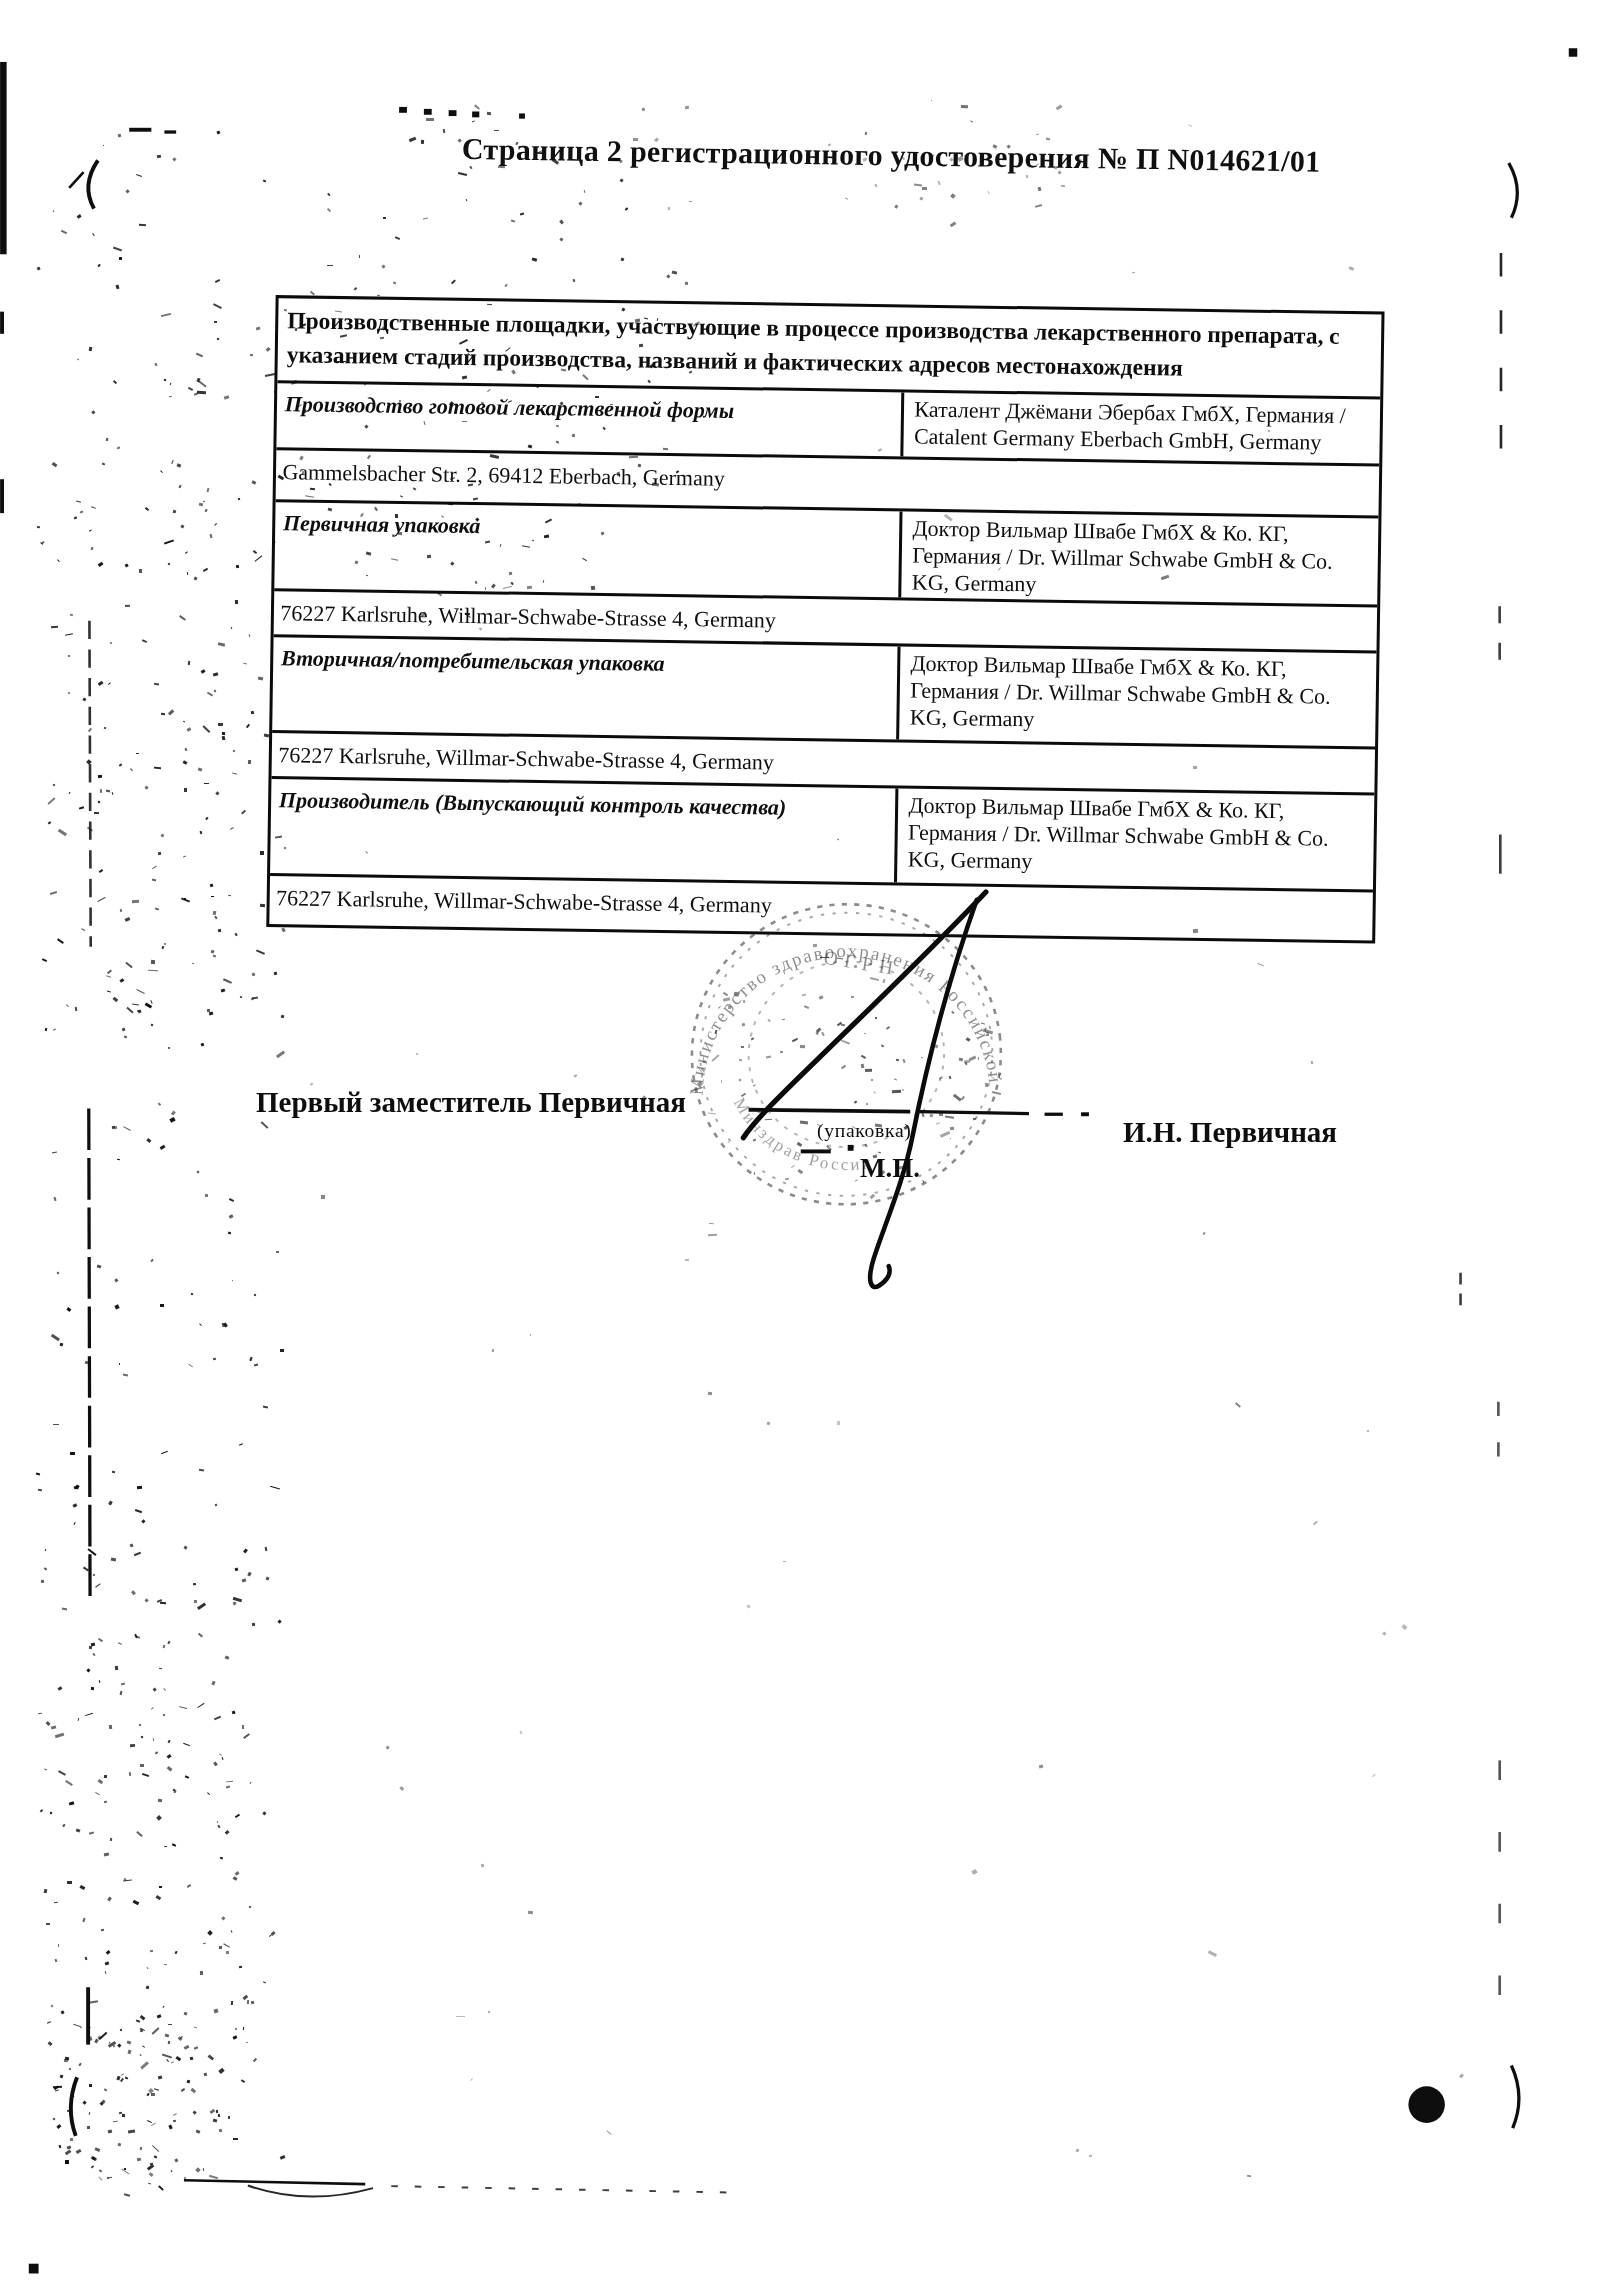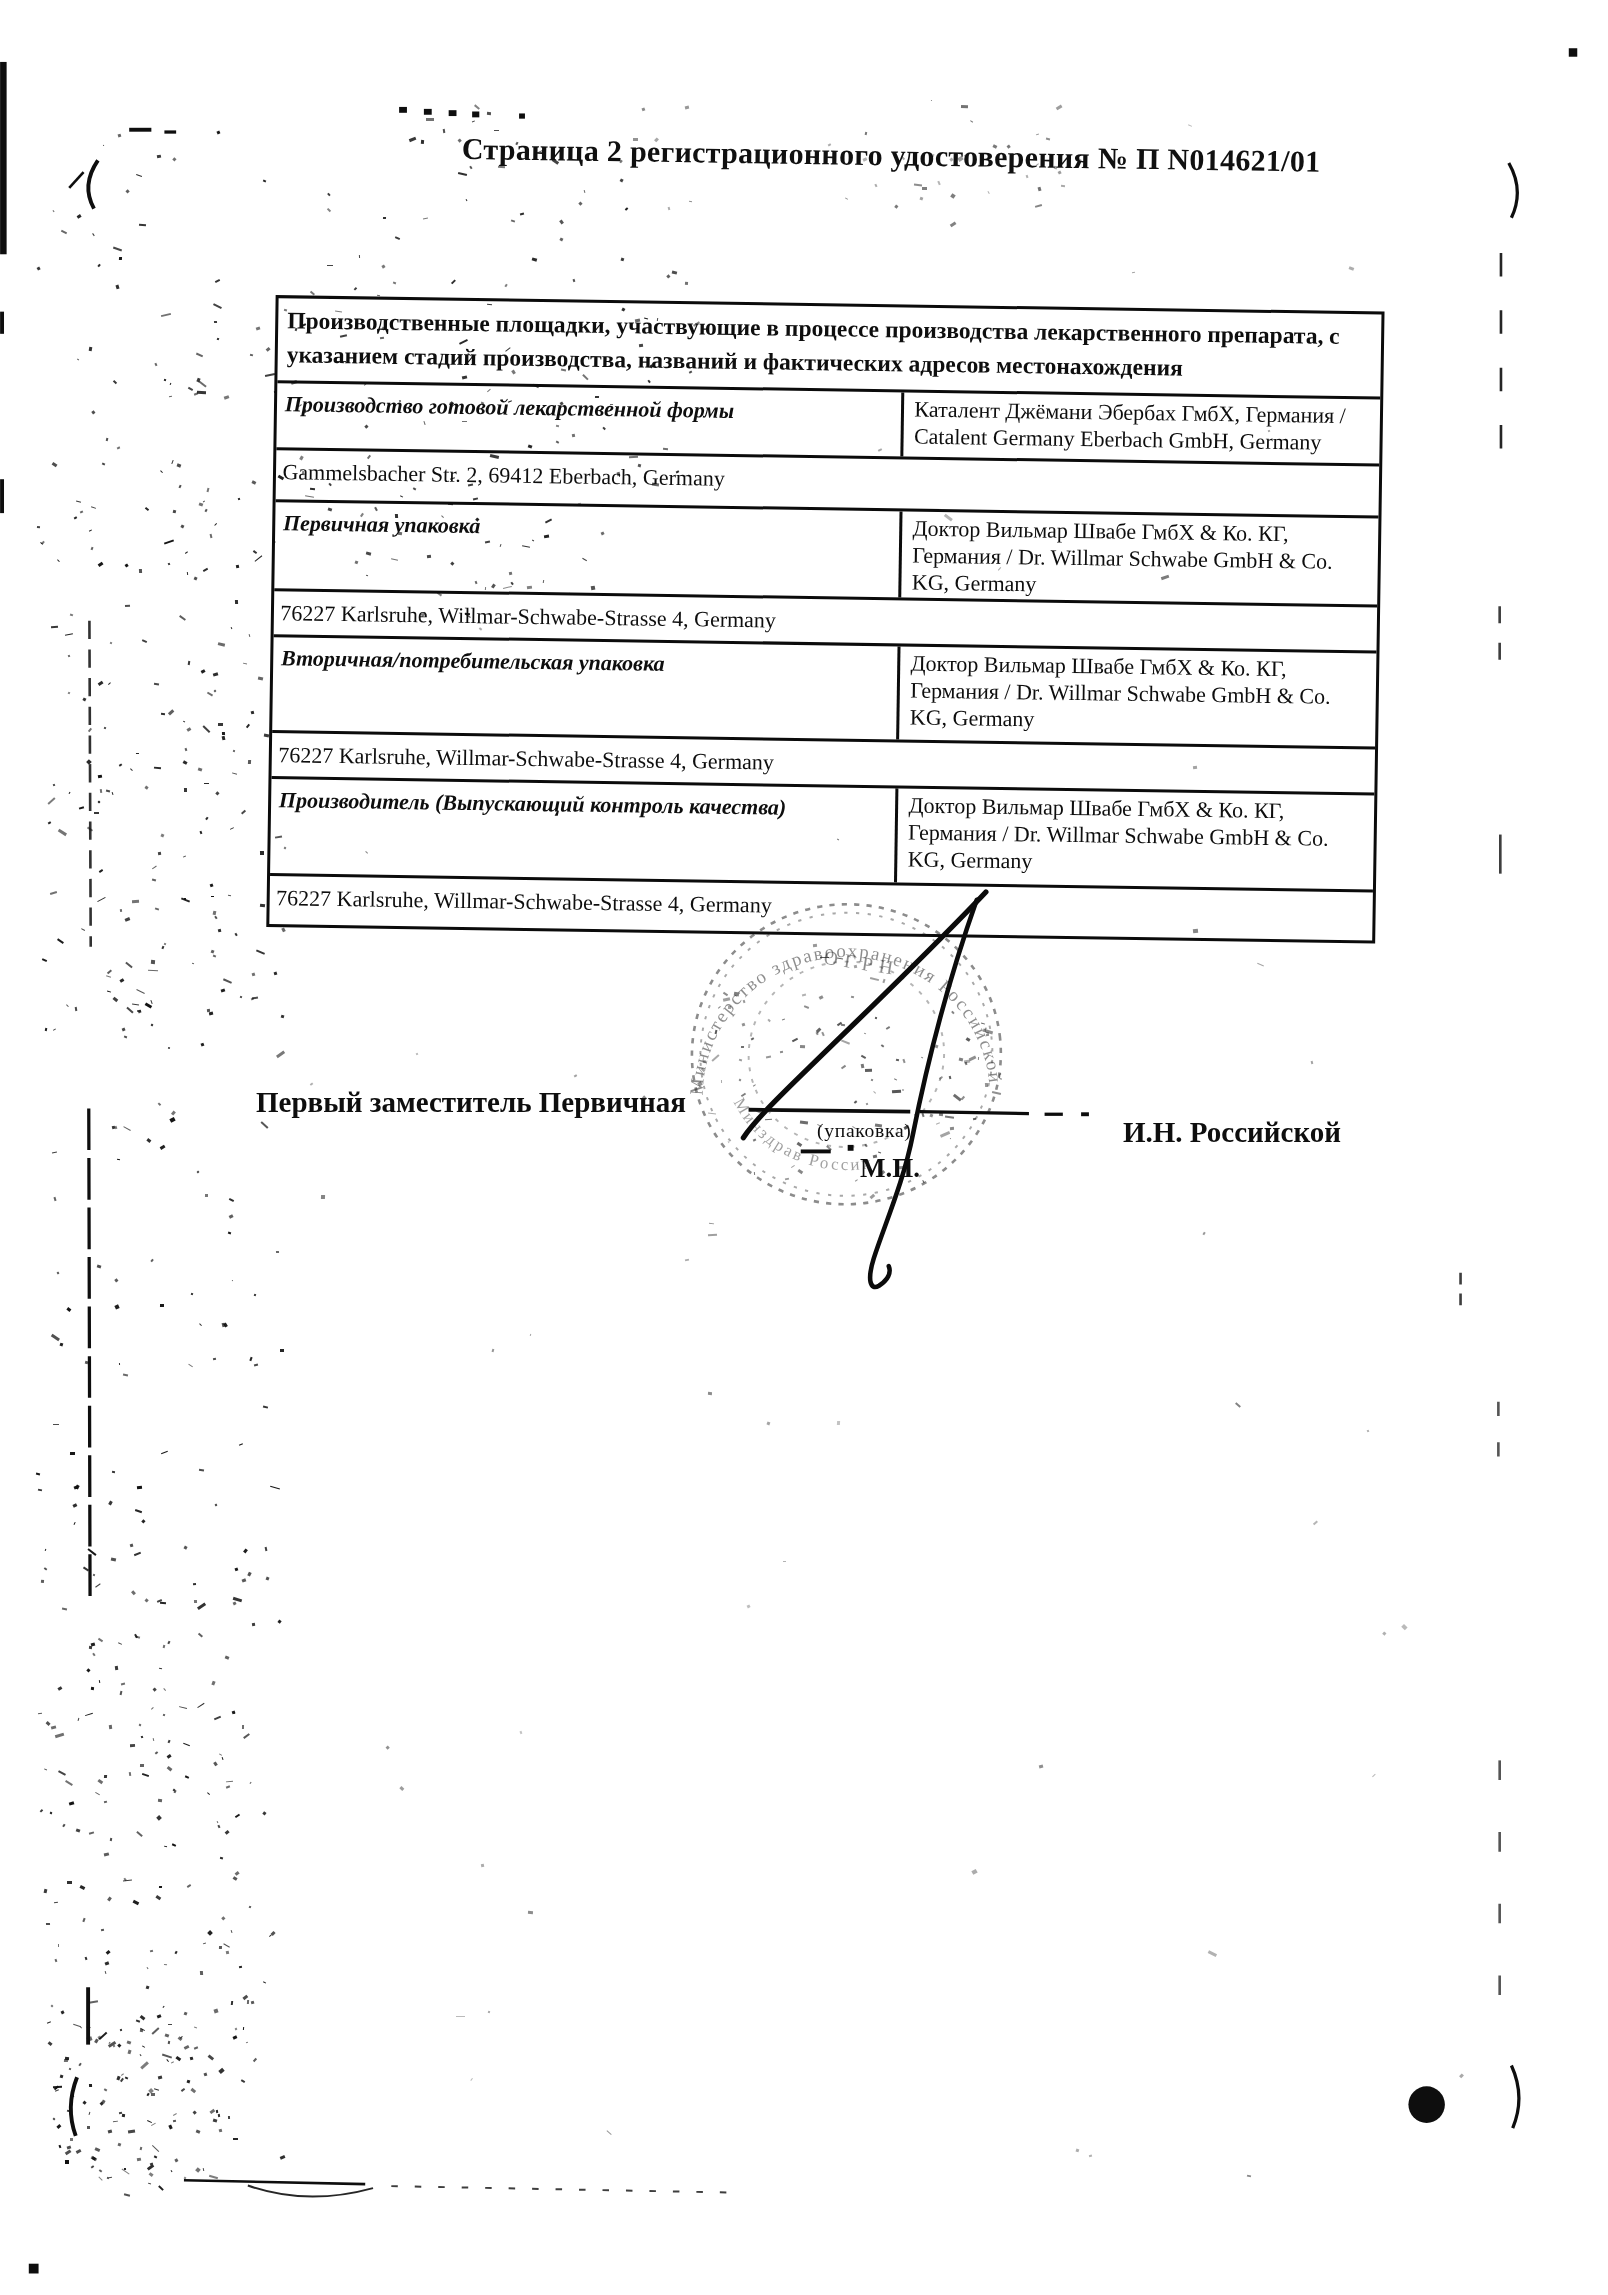--- a/index.html
+++ b/index.html
@@ -1071,21 +1071,21 @@
     <div class="t-row pair" style="height:97px">
       <div class="cell-l">Производитель (Выпускающий контроль качества)</div>
       <div class="cell-r">Доктор Вильмар Швабе ГмбХ &amp; Ко. КГ, Германия / Dr. Willmar Schwabe GmbH &amp; Co. KG, Germany</div>
     </div>
     <div class="t-row addr" style="height:48px">76227 Karlsruhe, Willmar-Schwabe-Strasse 4, Germany</div>
   </div>
 </div>
 
 <div class="layer">
   <span class="sig-title">Первый заместитель Первичная</span>
-  <span class="sig-name">И.Н. Российской</span>
+  <span class="sig-name">И.Н. Первичная</span>
   <span class="sig-caption">(упаковка)</span>
   <span class="seal-caption">М.П.</span>
 </div>
 
 <svg class="layer" width="1608" height="2295" viewBox="0 0 2466 3520">
 
   <g stroke="#1a1a1a" fill="none">
     <ellipse cx="1298" cy="1617" rx="237" ry="230" stroke-dasharray="8 11" stroke-width="4" opacity="0.5" transform="rotate(-7 1298 1617)"></ellipse>
     <ellipse cx="1298" cy="1617" rx="224" ry="217" stroke-dasharray="5 13" stroke-width="3" opacity="0.38" transform="rotate(-7 1298 1617)"></ellipse>
     <ellipse cx="1298" cy="1617" rx="150" ry="142" stroke-dasharray="6 12" stroke-width="3" opacity="0.32" transform="rotate(-7 1298 1617)"></ellipse>

